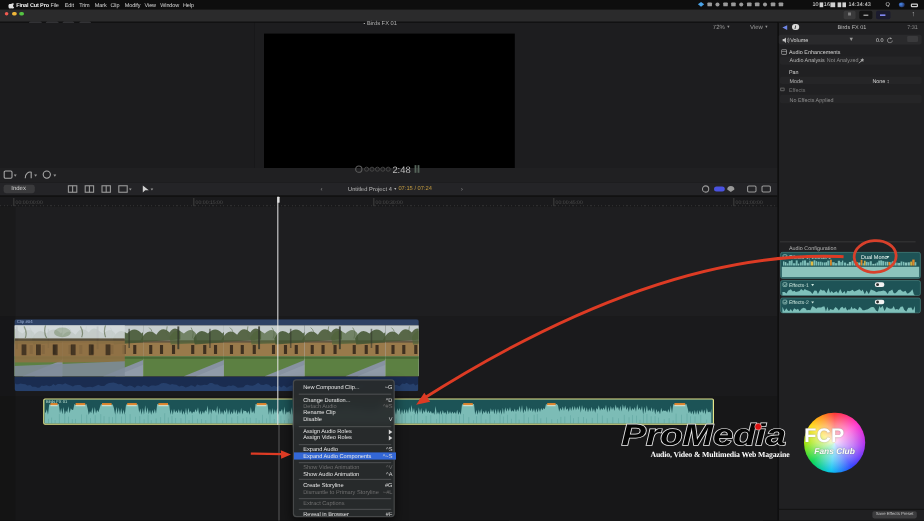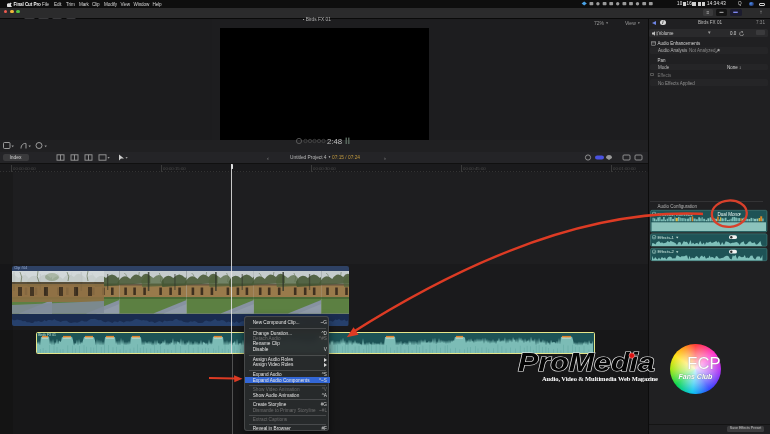--- a/index.html
+++ b/index.html
@@ -613,16 +613,16 @@
   <svg class="abs" style="left:500px;top:345px;" width="180" height="45">
     <text transform="translate(18,25.7) scale(1.218,1)" x="0" y="0" font-family="Liberation Sans" font-weight="bold" font-style="italic" font-size="25" fill="#050505" stroke="#ededed" stroke-width="1.15" paint-order="stroke" letter-spacing="0">ProMedia</text>
     <circle cx="131.8" cy="10.6" r="2.8" fill="#dd1111" stroke="#ededed" stroke-width="0.4"></circle>
     <text x="100" y="35.8" font-family="Liberation Serif" font-weight="bold" font-size="6.5" fill="#ffffff" text-anchor="middle" textLength="116">Audio, Video &amp; Multimedia Web Magazine</text>
   </svg>
 
   <div class="abs" style="left:670.2px;top:343.9px;width:50.6px;height:50.6px;border-radius:50%;
        background:conic-gradient(from 0deg, #ff2020, #ff1fc8 14%, #a32bf2 27%, #2a3cff 40%, #00c0f0 52%, #00d448 64%, #9fe400 75%, #ffe000 84%, #ff8400 93%, #ff2020 100%);"></div>
   <div class="abs" style="left:670.2px;top:343.9px;width:50.6px;height:50.6px;border-radius:50%;
        background:radial-gradient(circle at 50% 48%, rgba(255,255,255,0.88), rgba(255,255,255,0.42) 42%, rgba(255,255,255,0) 73%);"></div>
-  <div class="abs" style="left:670.2px;top:353.5px;width:50.6px;text-align:right;font-size:16.5px;font-weight:normal;color:#fff;letter-spacing:0.2px;text-shadow:0 0 1px rgba(120,120,120,0.8);">FCP</div>
+  <div class="abs" style="left:670.2px;top:353.5px;width:50.6px;text-align:left;font-size:16.5px;font-weight:bold;color:#fff;letter-spacing:0.2px;text-shadow:0 0 1px rgba(120,120,120,0.8);">FCP</div>
   <div class="abs" style="left:670.2px;top:373px;width:50.6px;text-align:center;font-size:7px;font-weight:bold;font-style:italic;color:#fff;text-shadow:0 0 1px rgba(80,110,80,0.9);">Fans Club</div>
 
 </div>
 
 </body></html>

